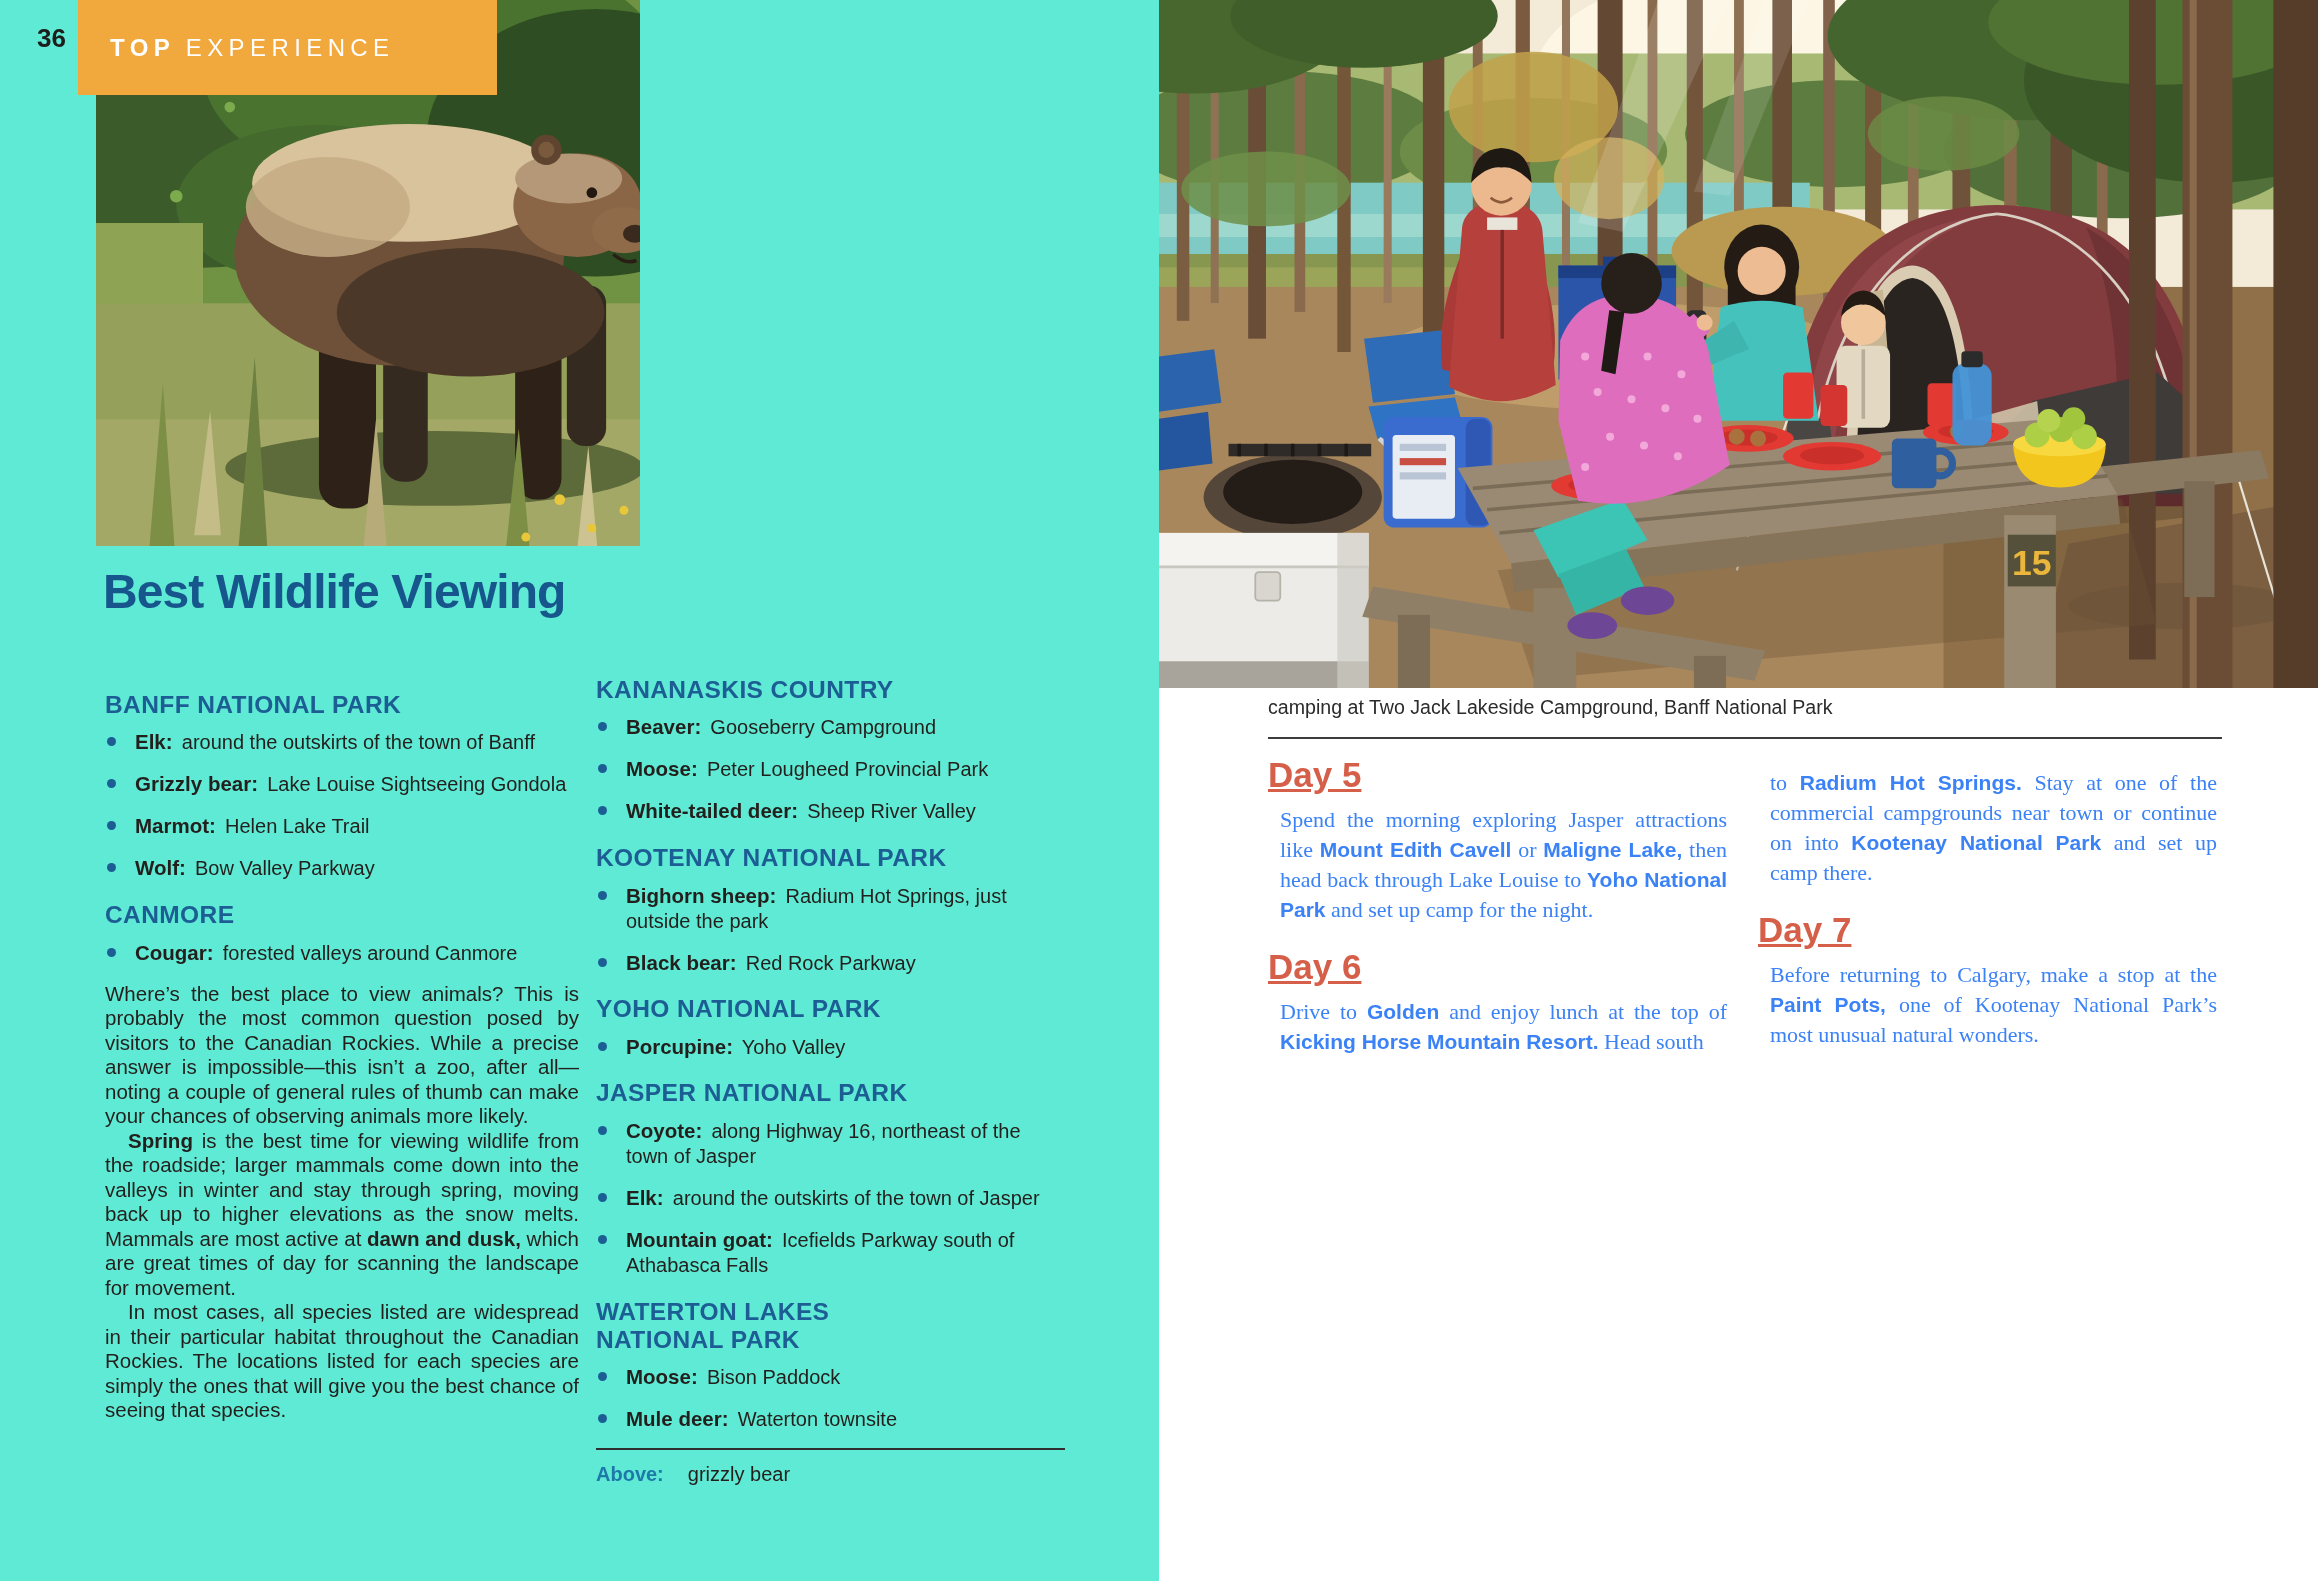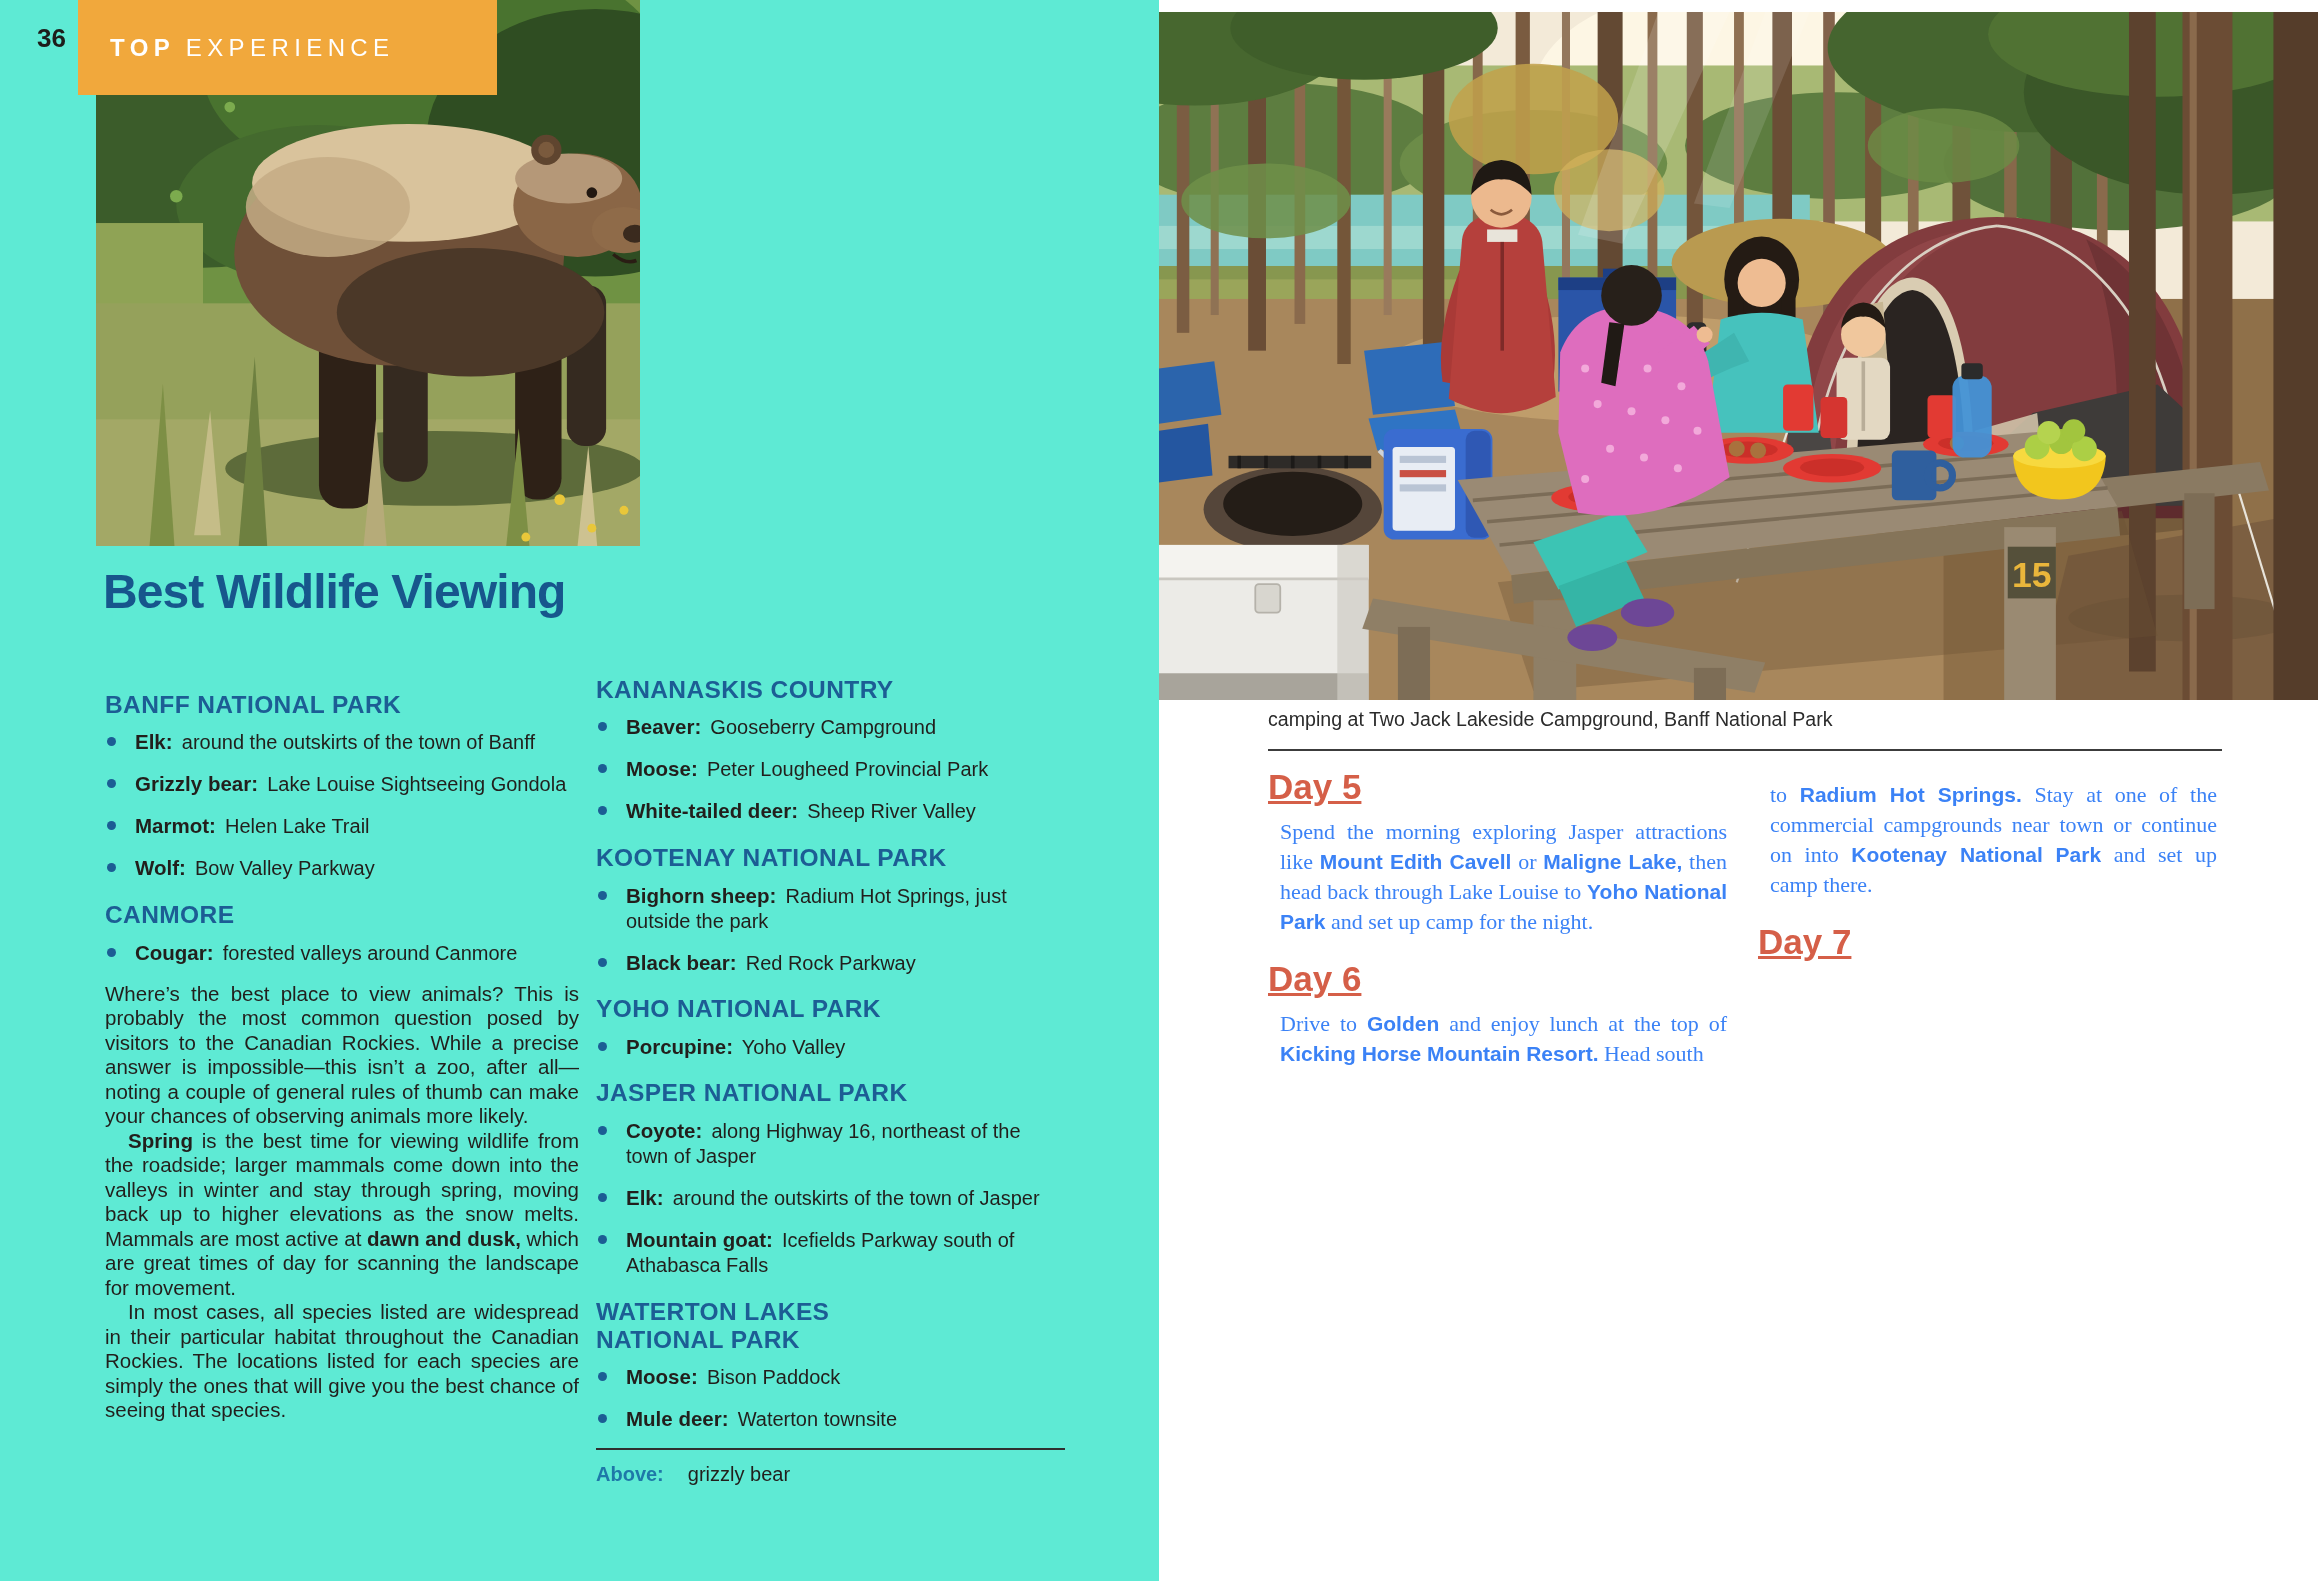--- a/index.html
+++ b/index.html
@@ -1,19 +1,19 @@
 <!DOCTYPE html>
 <html style="font-size:14.3px"><head>
 <meta charset="utf-8">
 <style>
   html,body{margin:0;padding:0;background:#e8e8e8;}
   .spread{position:relative;width:2319px;height:1581px;background:#ffffff;overflow:hidden;
           font-family:"Liberation Sans",sans-serif;color:#221f1c;}
   .page-left{position:absolute;left:0;top:0;width:1159px;height:1581px;background:#5eead4;}
-  .page-right{position:absolute;left:1159px;top:12px;width:1159px;height:1364px;background:#ffffff;}
+  .page-right{position:absolute;left:1159px;top:0;width:1159px;height:1364px;background:#ffffff;}
 
   .page-num{position:absolute;top:23px;left:37px;font-size:26px;font-weight:700;color:#1d1d1b;}
 
   .bear-photo{position:absolute;left:96px;top:0;width:544px;height:546px;overflow:hidden;}
   .bear-photo svg{display:block;width:100%;height:100%;}
 
   .banner{position:absolute;left:78px;top:0;width:419px;height:95px;background:#f1a83c;
           display:flex;align-items:center;padding-left:32px;box-sizing:border-box;
           color:#ffffff;font-size:24px;letter-spacing:5.4px;}
   .banner .b1{font-weight:700;}
@@ -376,16 +376,17 @@
 
     <div class="rcol rcol1" id="itinerary-col1">
         <h2 class="day-h">Day 5</h2>
         <p class="day-p">Spend the morning exploring Jasper attractions like <b class="kw">Mount Edith Cavell</b> or <b class="kw">Maligne Lake,</b> then head back through Lake Louise to <b class="kw">Yoho National Park</b> and set up camp for the night.</p>
         <h2 class="day-h">Day 6</h2>
         <p class="day-p">Drive to <b class="kw">Golden</b> and enjoy lunch at the top of <b class="kw">Kicking Horse Mountain Resort.</b> Head south</p>
       </div>
     <div class="rcol rcol2" id="itinerary-col2">
         <p class="day-p cont">to <b class="kw">Radium Hot Springs.</b> Stay at one of the commercial campgrounds near town or continue on into <b class="kw">Kootenay National Park</b> and set up camp there.</p>
         <h2 class="day-h">Day 7</h2>
+        <p class="day-p">Before returning to Calgary, make a stop at the <b class="kw">Paint Pots,</b> one of Kootenay National Park’s most unusual natural wonders.</p>
       </div>
   </div>
 </div>
 
 
 </body></html>

